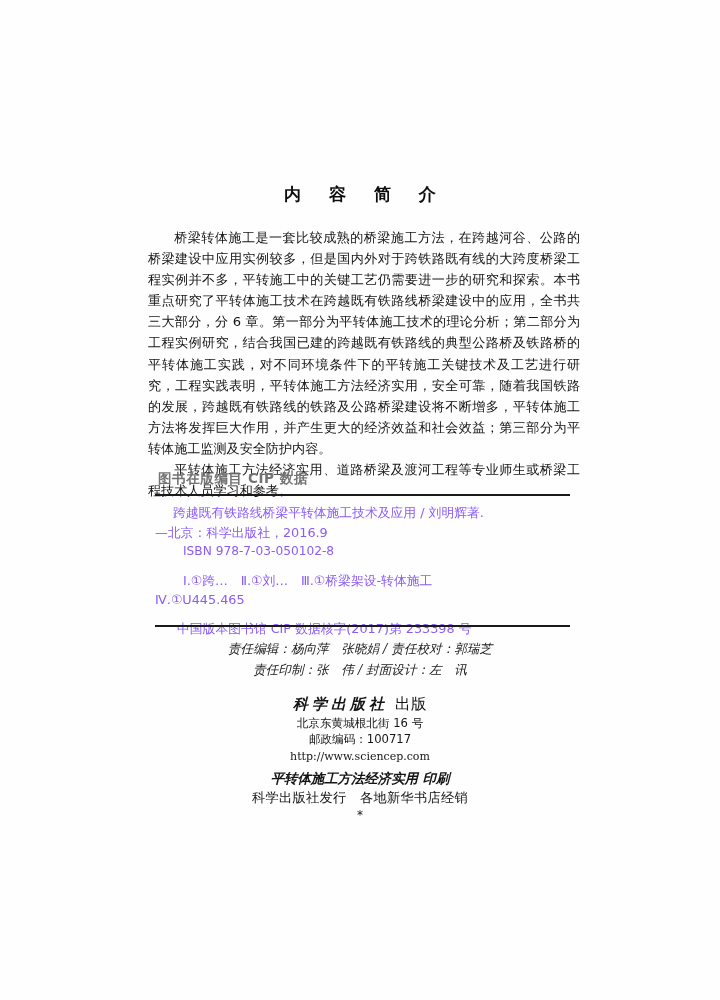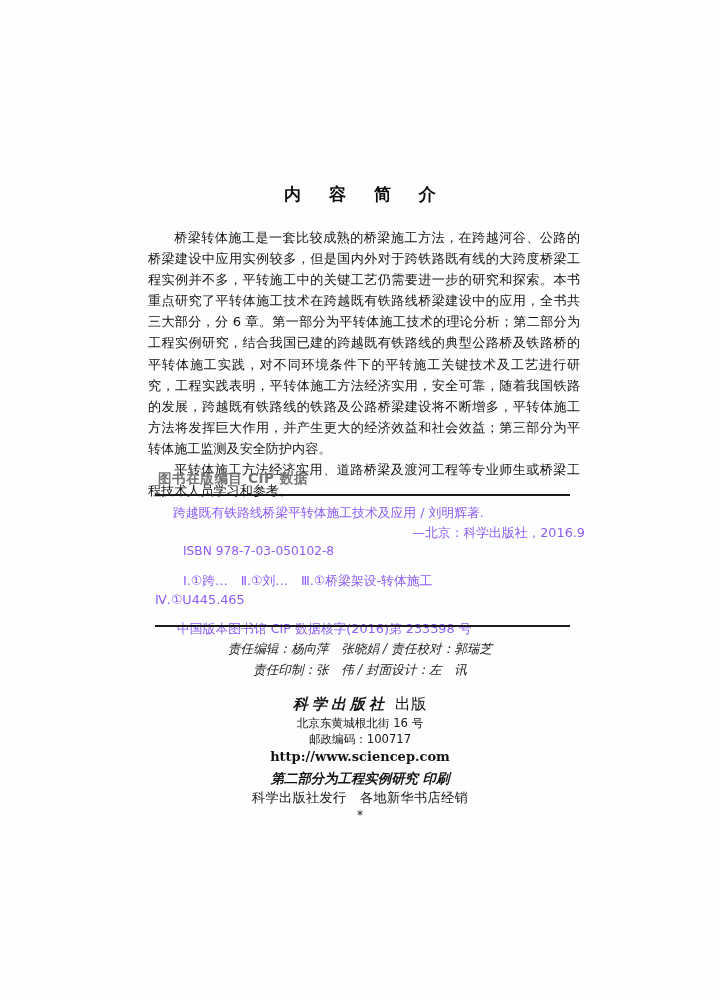--- a/index.html
+++ b/index.html
@@ -81,21 +81,21 @@
   .cip-lines {
     position: absolute;
     left: 155px;
     top: 503px;
     width: 430px;
     font-size: 12.8px;
     line-height: 19.6px;
     color: #8b5cf6;
   }
   .cip-lines .l1 { padding-left: 18px; }
-  .cip-lines .l2 { padding-left: 0px; text-align: right; }
+  .cip-lines .l2 { padding-left: 0px; }
   .cip-lines .l3 { padding-left: 28px; font-size: 12.2px; }
   .cip-lines .gap { height: 9px; }
   .cip-lines .l4 { padding-left: 28px; }
   .cip-lines .l5 { padding-left: 0px; }
   .cip-lines .gap2 { height: 9px; }
   .cip-lines .l6 { padding-left: 22px; }
 
   
   .credits {
     position: absolute;
@@ -134,24 +134,23 @@
     font-size: 15.5px;
     letter-spacing: 0.5px;
     margin-left: 7px;
     font-weight: normal;
   }
   .addr {
     font-size: 11.6px;
     line-height: 16.4px;
   }
   .url {
-    font-size: 13px;
+    font-size: 11px;
     line-height: 17px;
     font-family: "DejaVu Serif", "Liberation Serif", serif;
-    font-weight: bold;
   }
   .printer {
     margin-top: 4px;
     font-size: 13.4px;
     line-height: 19px;
     font-family: "DejaVu Serif", "Liberation Serif", serif;
     font-weight: bold;
     font-style: italic;
   }
   .distrib {
@@ -205,36 +204,36 @@
   <div class="rule rule-top"></div>
 
   <div class="cip-lines">
     <div class="l1">跨越既有铁路线桥梁平转体施工技术及应用 / 刘明辉著.</div>
     <div class="l2">—北京：科学出版社，2016.9</div>
     <div class="l3">ISBN 978-7-03-050102-8</div>
     <div class="gap"></div>
     <div class="l4">Ⅰ.①跨…　Ⅱ.①刘…　Ⅲ.①桥梁架设-转体施工</div>
     <div class="l5">Ⅳ.①U445.465</div>
     <div class="gap2"></div>
-    <div class="l6">中国版本图书馆 CIP 数据核字(2016)第 233398 号</div>
+    <div class="l6">中国版本图书馆 CIP 数据核字(2017)第 233398 号</div>
   </div>
 
   <div class="rule rule-bot"></div>
 
   <div class="credits">
     <div>责任编辑：杨向萍　张晓娟 / 责任校对：郭瑞芝</div>
     <div>责任印制：张　伟 / 封面设计：左　讯</div>
   </div>
 
   <div class="imprint">
     <div class="logo-line">
       <span class="logo-mark">科学出版社</span><span class="logo-suffix">出版</span>
     </div>
     <div class="addr">北京东黄城根北街 16 号</div>
     <div class="addr">邮政编码：100717</div>
     <div class="url">http://www.sciencep.com</div>
-    <div class="printer">第二部分为工程实例研究 印刷</div>
+    <div class="printer">平转体施工方法经济实用 印刷</div>
     <div class="distrib">科学出版社发行　各地新华书店经销</div>
     <div class="star">*</div>
   </div>
 
 
 </div>
 
 </body></html>

